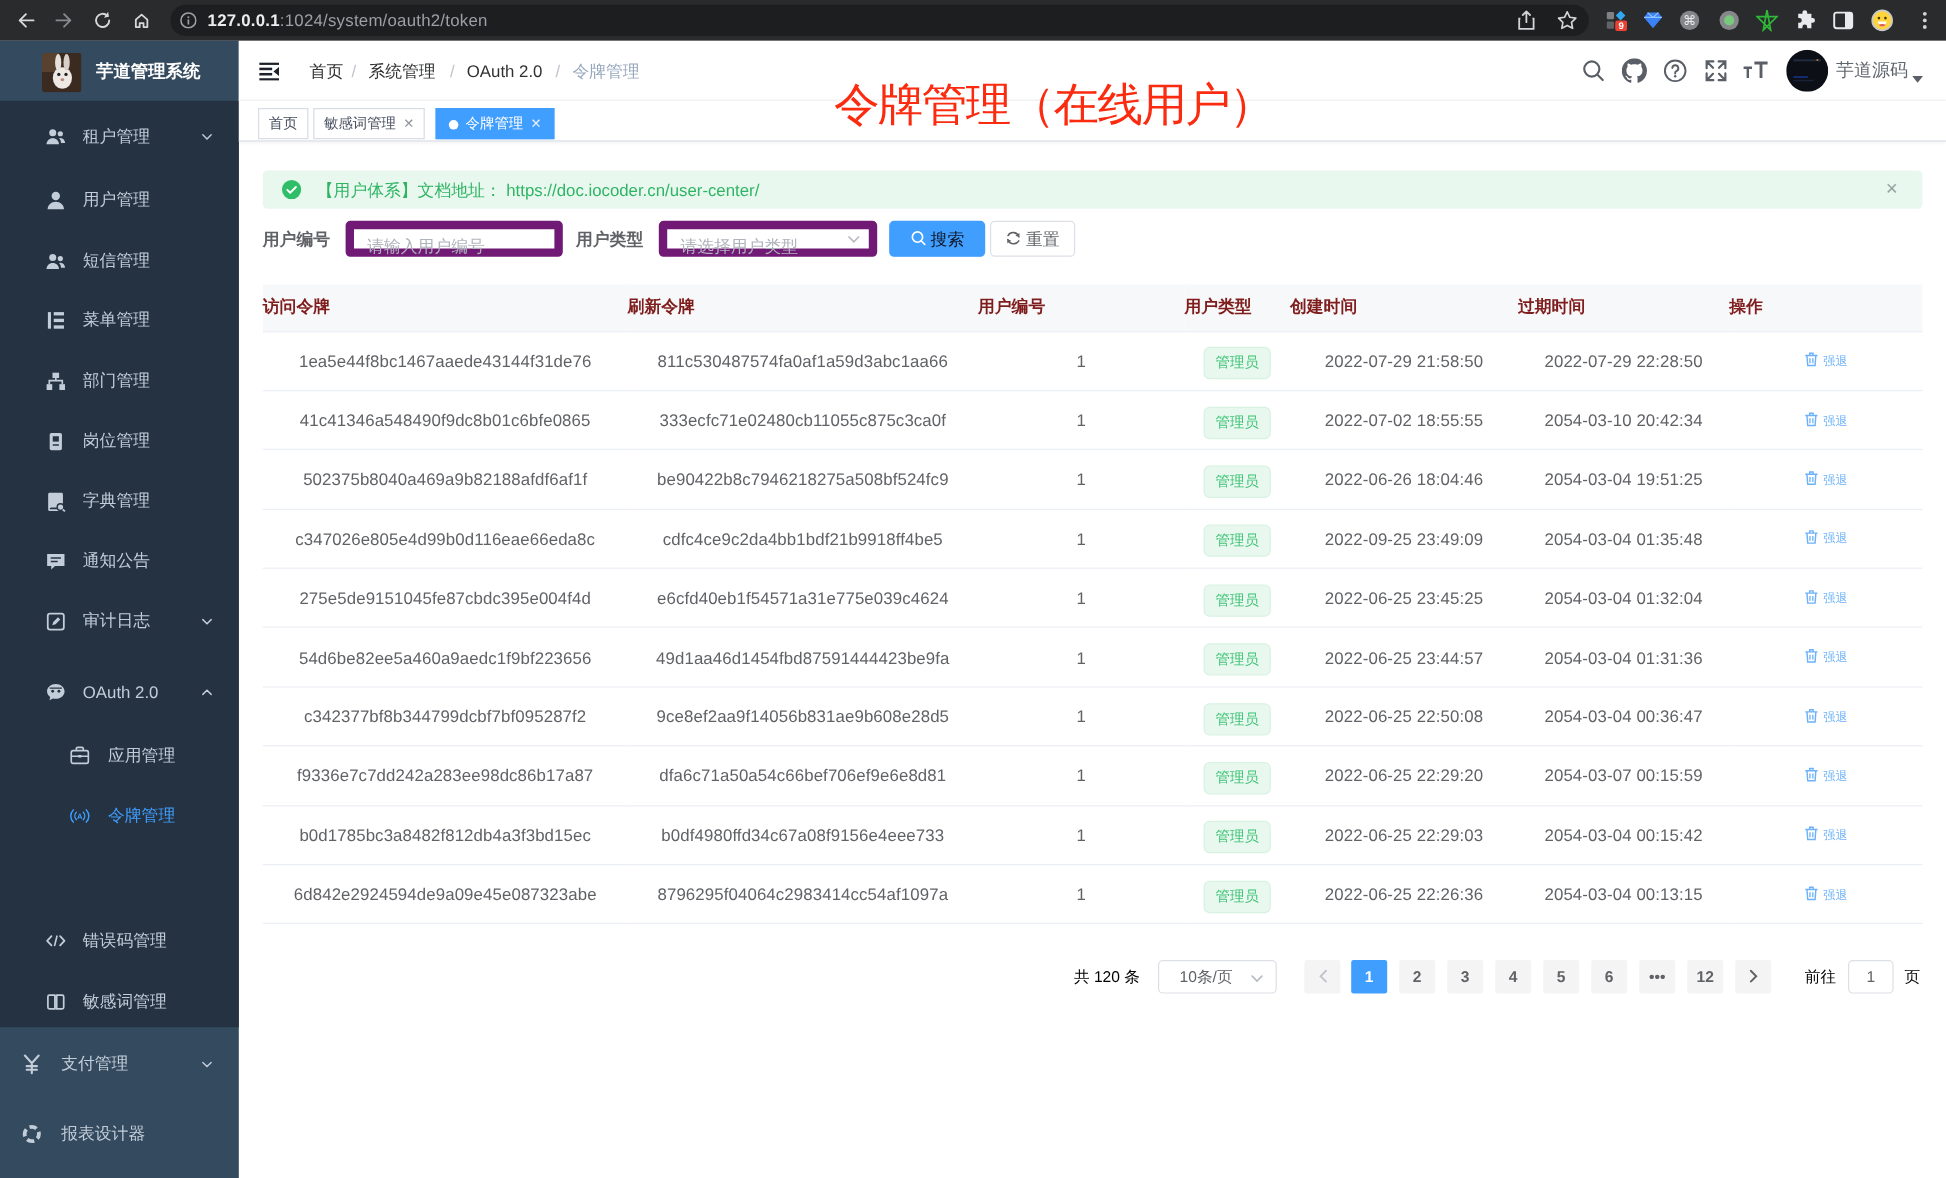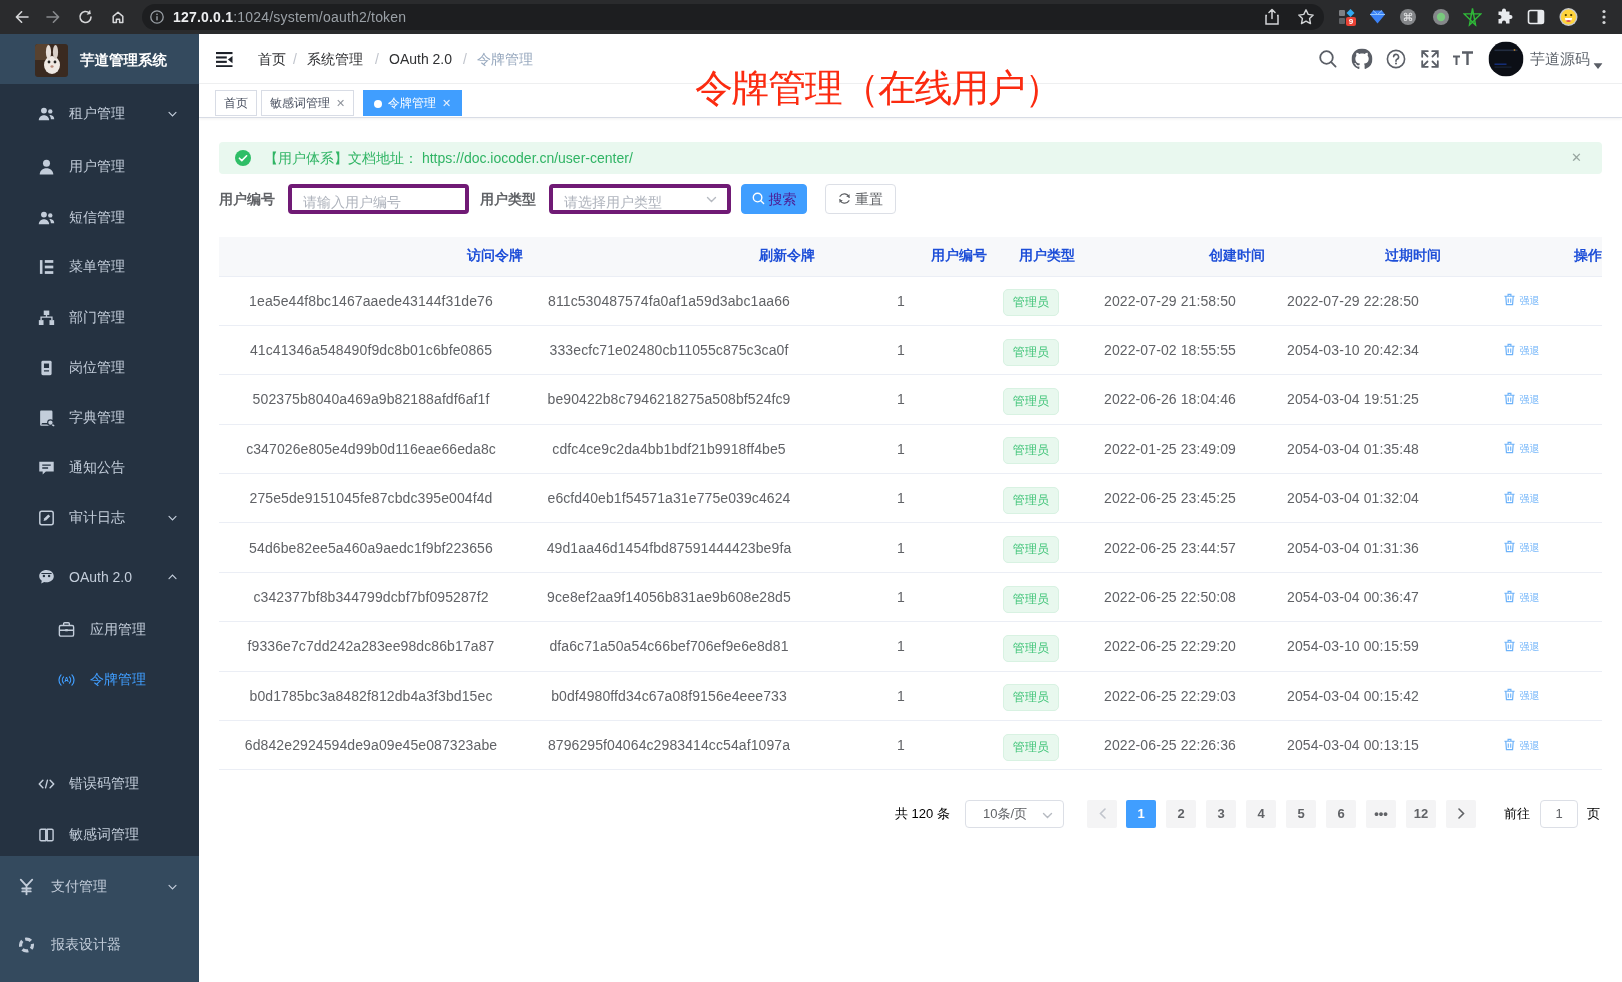--- a/index.html
+++ b/index.html
@@ -41,28 +41,28 @@
 .dot{display:inline-block;width:8px;height:8px;border-radius:50%;background:#fff;margin-right:6px;vertical-align:-.5px}
 
 #red{position:absolute;left:695px;top:68px;width:360px;font-size:38px;line-height:40px;color:#fb2b10;z-index:9;white-space:nowrap;letter-spacing:-1.4px}
 
 #alert{position:absolute;left:219px;top:142px;width:1383px;height:32px;background:#e9f8ef;border-radius:4px}
 #alert .chk{position:absolute;left:16px;top:8px}
 #alert .atxt{position:absolute;left:45px;top:0;height:32px;line-height:32px;font-size:14px;color:#2fb464}
 #alert .ax{position:absolute;right:20px;top:0;height:32px;line-height:32px;color:#98a6a0;font-size:13px}
 
 .flabel{position:absolute;top:184px;height:30px;line-height:30px;font-size:14px;font-weight:700;color:#606266}
-.finput{position:absolute;top:184px;height:30px;line-height:28px;border:4px solid #701a75;border-radius:4px;background:#fff;font-size:14px;color:#aeb3bc;padding-left:11px}
+.finput{position:absolute;top:184px;height:30px;line-height:28px;border:7px solid #701a75;border-radius:4px;background:#fff;font-size:14px;color:#aeb3bc;padding-left:11px}
 .fbtn{position:absolute;top:184px;height:30px;line-height:28px;border-radius:4px;font-size:14px;text-align:center}
-#btn-search{left:741px;width:66px;background:#409eff;color:#4c1d95;border:1px solid #409eff}
+#btn-search{left:741px;width:80px;background:#409eff;color:#0f172a;border:1px solid #409eff}
 #btn-reset{left:825px;width:71px;background:#fff;color:#606266;border:1px solid #dcdfe6}
 .sel-arrow{position:absolute;width:11px;height:11px;top:194px}
 
 #tbl{position:absolute;left:219px;top:237px;width:1383px;border-collapse:collapse;table-layout:fixed;font-size:14px;color:#606266}
-#tbl th{height:39px;background:#f7f8fa;font-weight:700;color:#1d4ed8;text-align:right;border-bottom:1px solid #ebeef5;padding:0}
+#tbl th{height:39px;background:#f7f8fa;font-weight:700;color:#7f1d1d;text-align:left;border-bottom:1px solid #ebeef5;padding:0}
 #tbl td{height:49.4px;text-align:center;border-bottom:1px solid #ebeef5;padding:0;letter-spacing:.1px}
 .tag{display:inline-block;width:56px;height:27px;line-height:25px;position:relative;top:2px;background:#e8f8ee;border:1px solid #d8f2e2;border-radius:5px;color:#3ec377;font-size:12px}
 .op{color:#6db2f9;font-size:10px}
 .op svg{vertical-align:-2px;margin-right:3px}
 
 .pg{position:absolute;top:800px;height:28px}
 .pgt{line-height:28px;font-size:13px;color:#000000}
 .pbtn{position:absolute;top:800px;width:30px;height:28px;line-height:28px;background:#f4f4f5;color:#606266;font-size:13px;font-weight:700;text-align:center;border-radius:2px}
 .pbtn.on{background:#409eff;color:#fff}
 #pg-sel{position:absolute;left:965px;top:800px;width:99px;height:28px;border:1px solid #dcdfe6;border-radius:4px;line-height:26px;font-size:13px;color:#606266;padding-left:17px}
@@ -433,21 +433,21 @@
         <td class="op"><svg width="13" height="13" viewBox="0 0 14 14">
             <path d="M1.5 3.5h11M5.5 3.5v-2h3v2M3 3.5l.7 9h6.6l.7-9" stroke="#6db2f9" stroke-width="1.3" fill="none"></path>
             <path d="M5.7 6v4.4M8.3 6v4.4" stroke="#6db2f9" stroke-width="1.2"></path>
           </svg>强退</td>
       </tr>
 <tr>
         <td>c347026e805e4d99b0d116eae66eda8c</td>
         <td>cdfc4ce9c2da4bb1bdf21b9918ff4be5</td>
         <td>1</td>
         <td><span class="tag">管理员</span></td>
-        <td>2022-01-25 23:49:09</td>
+        <td>2022-09-25 23:49:09</td>
         <td>2054-03-04 01:35:48</td>
         <td class="op"><svg width="13" height="13" viewBox="0 0 14 14">
             <path d="M1.5 3.5h11M5.5 3.5v-2h3v2M3 3.5l.7 9h6.6l.7-9" stroke="#6db2f9" stroke-width="1.3" fill="none"></path>
             <path d="M5.7 6v4.4M8.3 6v4.4" stroke="#6db2f9" stroke-width="1.2"></path>
           </svg>强退</td>
       </tr>
 <tr>
         <td>275e5de9151045fe87cbdc395e004f4d</td>
         <td>e6cfd40eb1f54571a31e775e039c4624</td>
         <td>1</td>
@@ -482,21 +482,21 @@
             <path d="M1.5 3.5h11M5.5 3.5v-2h3v2M3 3.5l.7 9h6.6l.7-9" stroke="#6db2f9" stroke-width="1.3" fill="none"></path>
             <path d="M5.7 6v4.4M8.3 6v4.4" stroke="#6db2f9" stroke-width="1.2"></path>
           </svg>强退</td>
       </tr>
 <tr>
         <td>f9336e7c7dd242a283ee98dc86b17a87</td>
         <td>dfa6c71a50a54c66bef706ef9e6e8d81</td>
         <td>1</td>
         <td><span class="tag">管理员</span></td>
         <td>2022-06-25 22:29:20</td>
-        <td>2054-03-10 00:15:59</td>
+        <td>2054-03-07 00:15:59</td>
         <td class="op"><svg width="13" height="13" viewBox="0 0 14 14">
             <path d="M1.5 3.5h11M5.5 3.5v-2h3v2M3 3.5l.7 9h6.6l.7-9" stroke="#6db2f9" stroke-width="1.3" fill="none"></path>
             <path d="M5.7 6v4.4M8.3 6v4.4" stroke="#6db2f9" stroke-width="1.2"></path>
           </svg>强退</td>
       </tr>
 <tr>
         <td>b0d1785bc3a8482f812db4a3f3bd15ec</td>
         <td>b0df4980ffd34c67a08f9156e4eee733</td>
         <td>1</td>
         <td><span class="tag">管理员</span></td>

